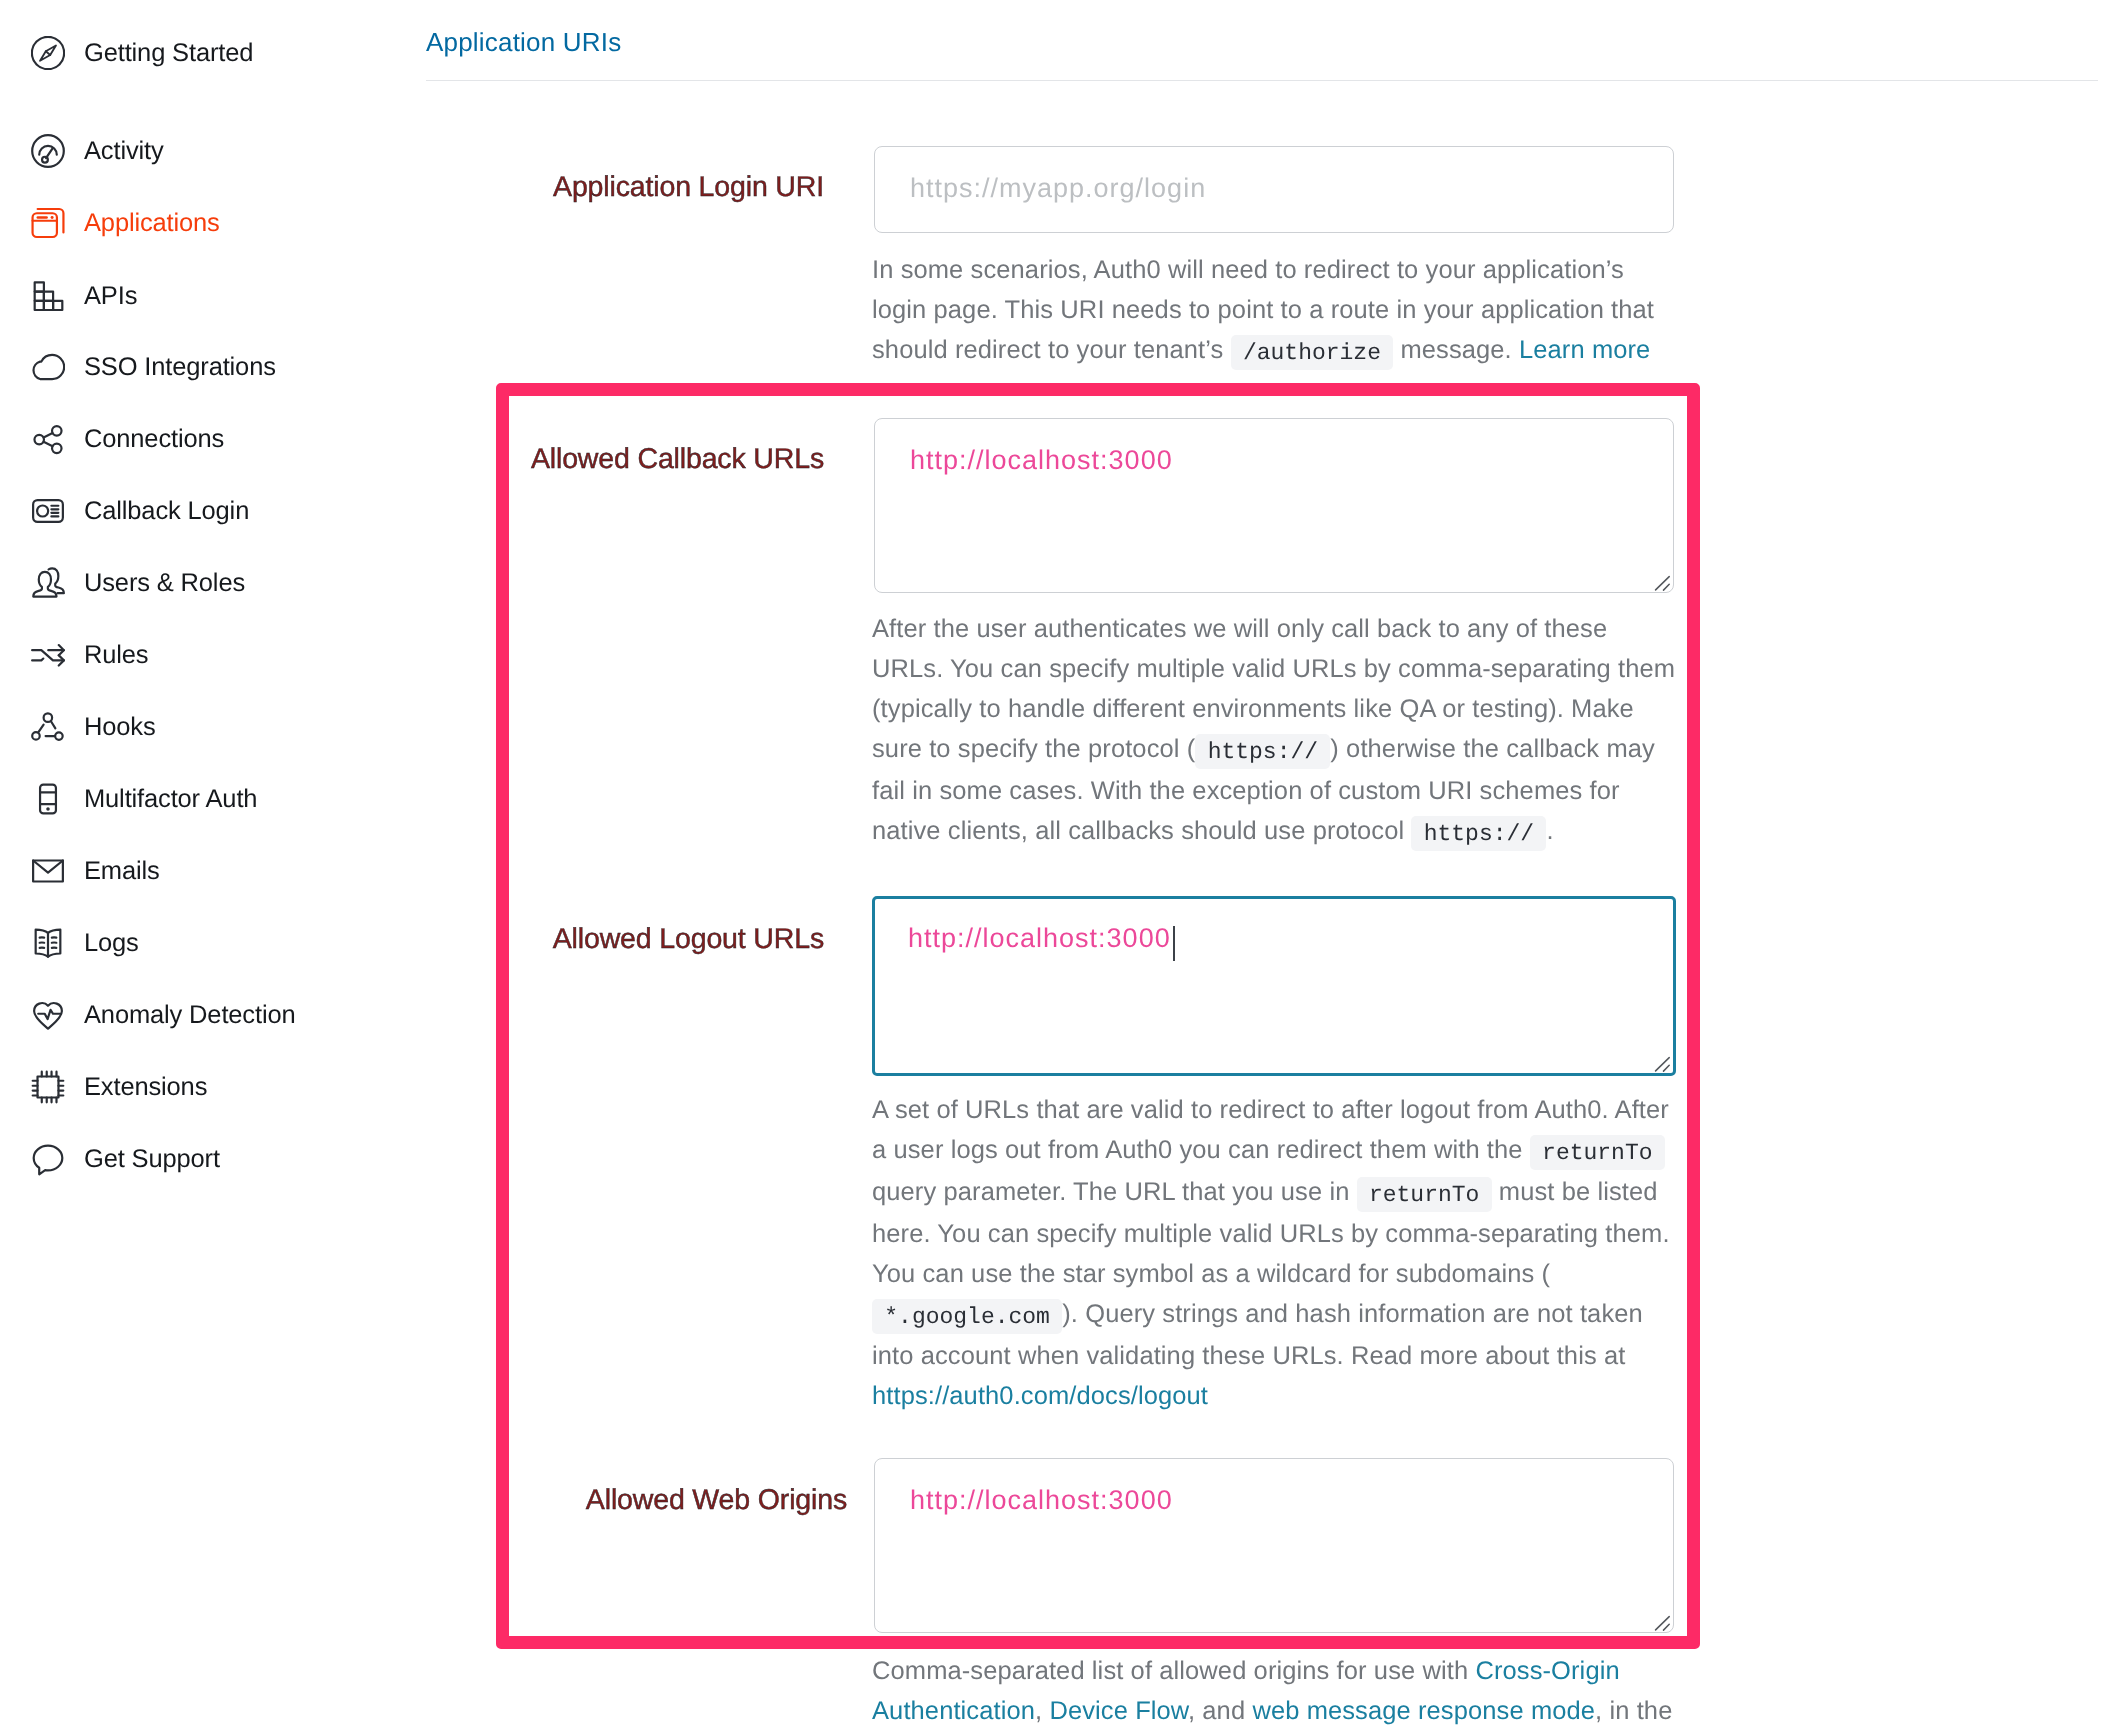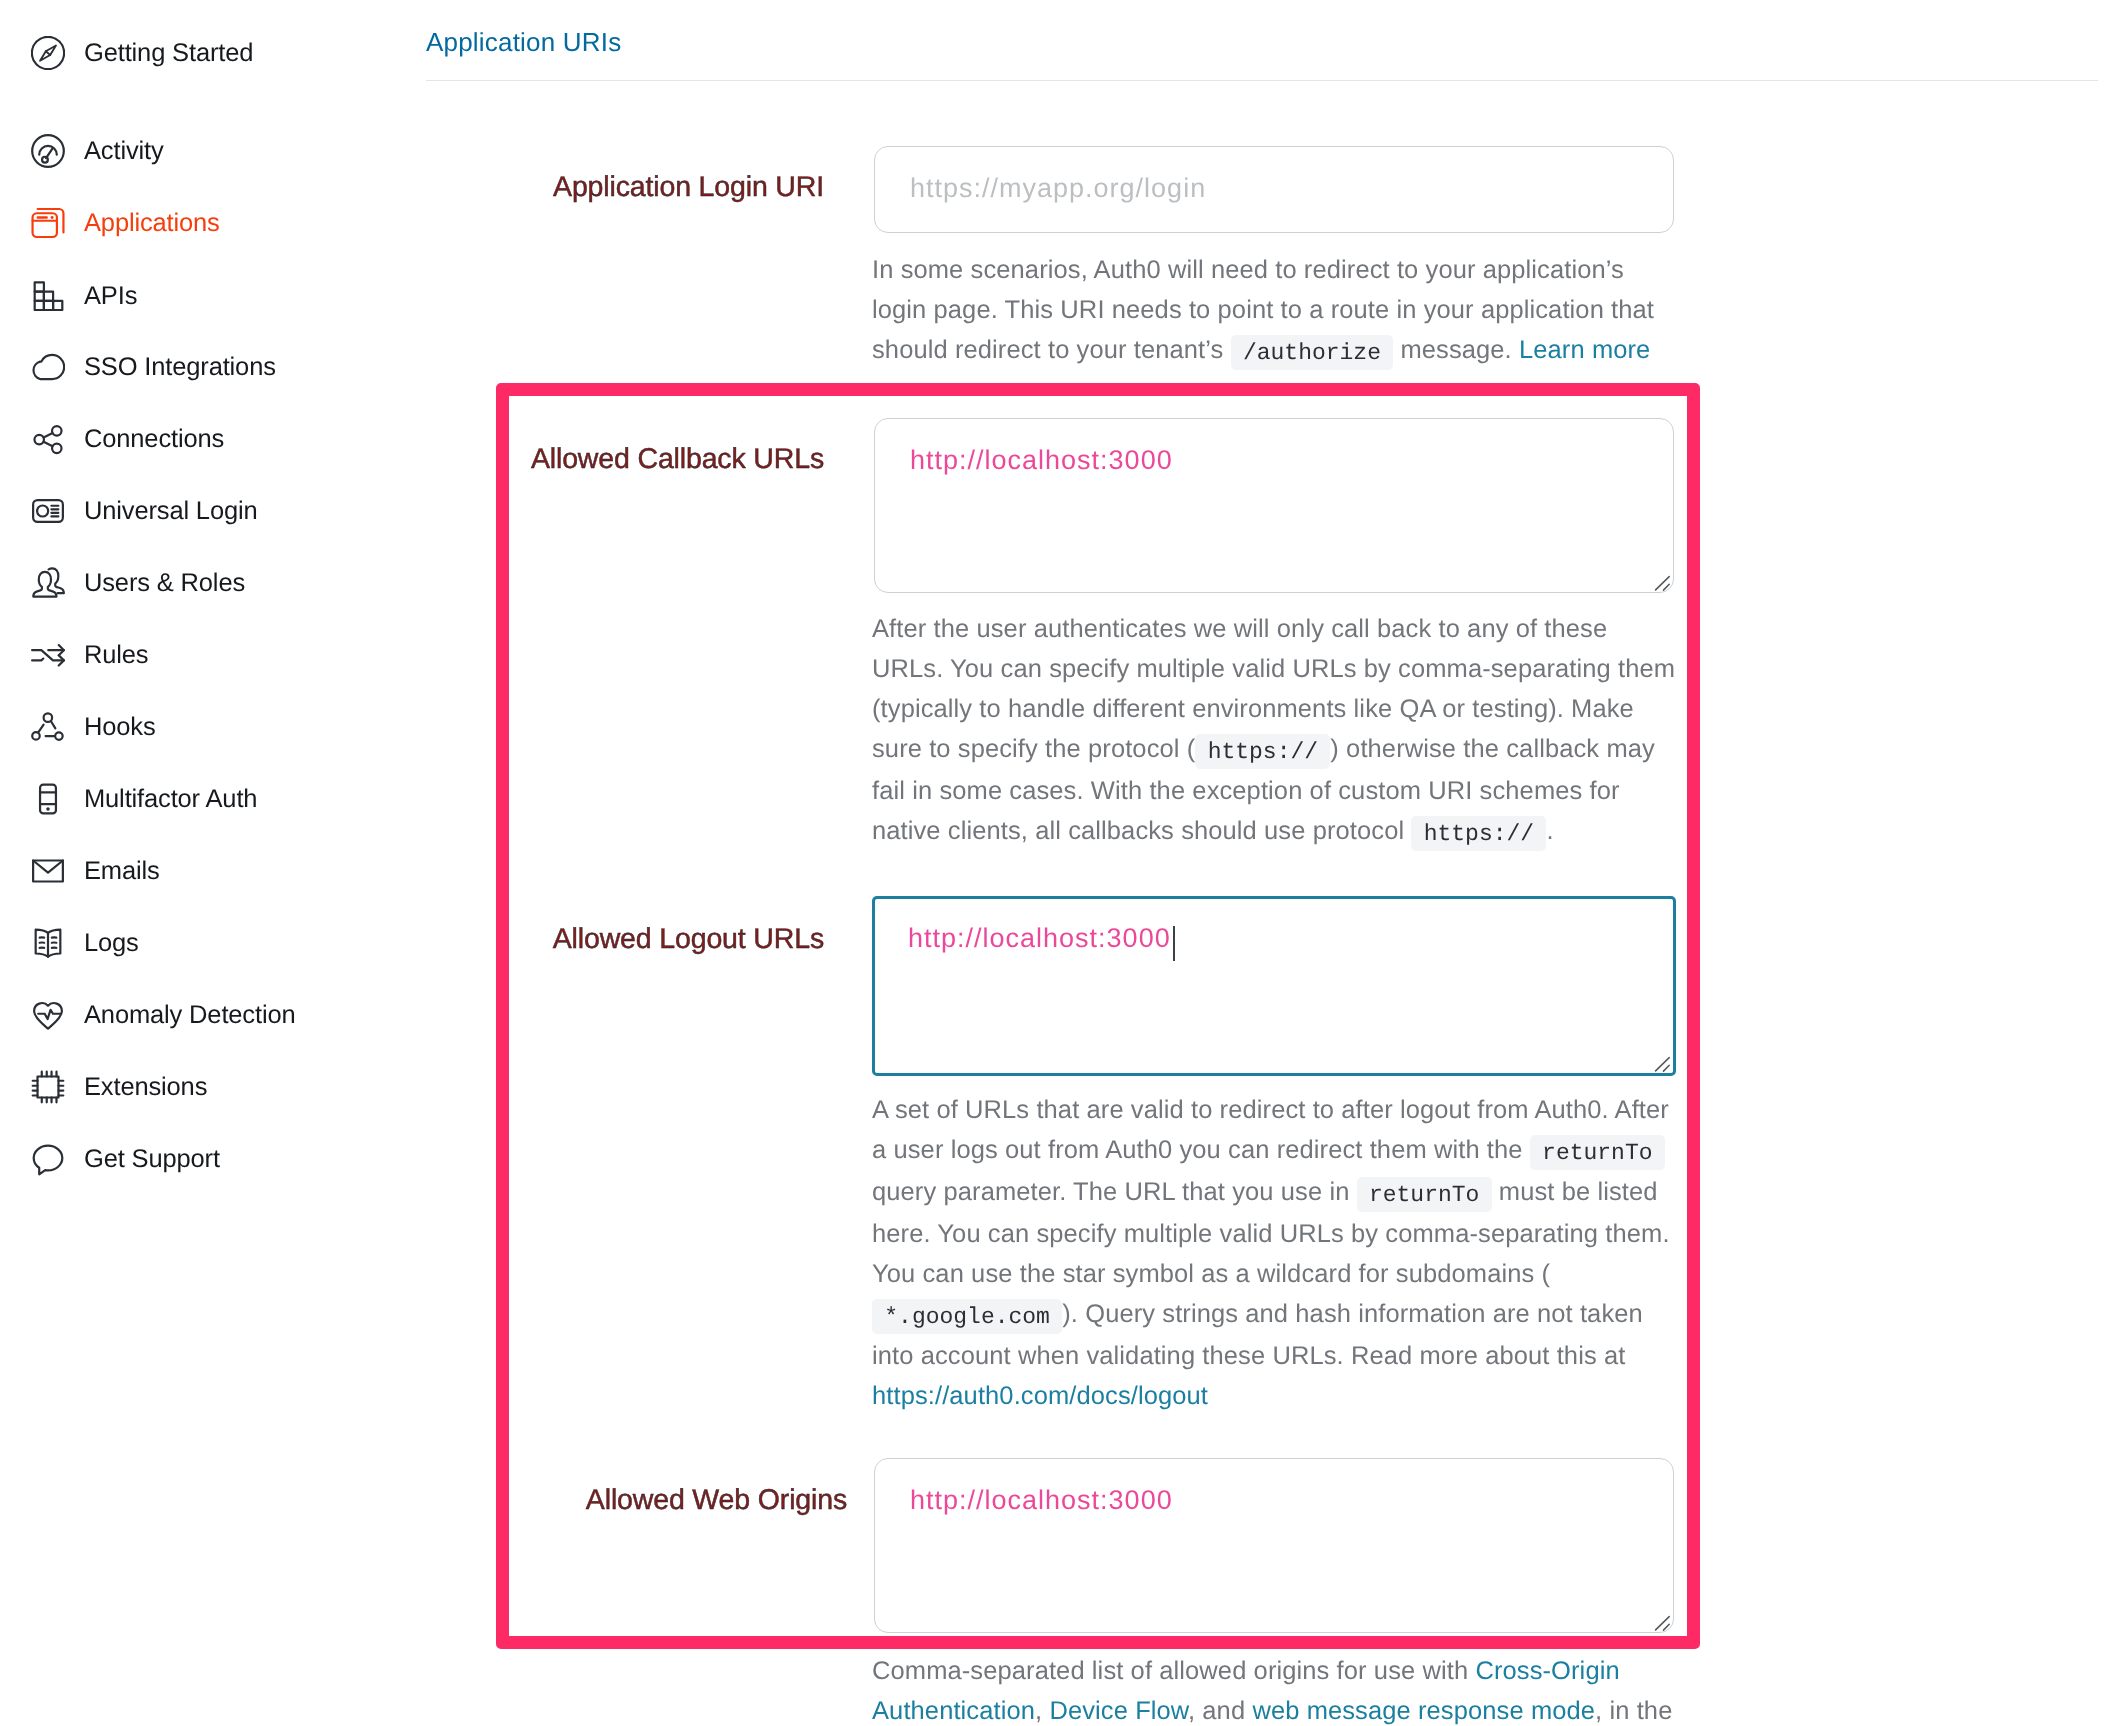--- a/index.html
+++ b/index.html
@@ -26,21 +26,21 @@
   .main { position:absolute; left:0; top:0; width:2118px; height:1726px; }
   .page-title { position:absolute; left:426px; top:24px; font-size:26px; color:#0369a1;
                 letter-spacing:0.2px; line-height:36px; }
   .title-rule { position:absolute; left:426px; top:80px; width:1672px; height:1px; background:#e3e5e8; }
 
   .fld-label { position:absolute; width:430px; text-align:right; font-size:28.5px;
                font-weight:400; color:#7f1d1d; letter-spacing:-0.15px; line-height:34px;
                -webkit-text-stroke:0.45px #1e2227; }
 
   .tb { position:absolute; left:874px; width:800px; border:1px solid #cdd0d4;
-        border-radius:14px; background:#fff; }
+        border-radius:8px; background:#fff; }
   .tb.focused { left:872px; width:804px; border:3px solid #1b7fa0; border-radius:5px; }
   .tb .val { position:absolute; left:35px; top:24px; font-size:27px; color:#ec4899;
              letter-spacing:1.0px; line-height:34px; white-space:pre; }
   .tb.focused .val { left:33px; top:22px; }
   .tb .ph { position:absolute; left:35px; top:24px; font-size:27px; color:#bcbfc2;
             letter-spacing:1.0px; line-height:34px; white-space:pre; }
   .caret { display:inline-block; width:2.5px; height:35px; background:#3c4148;
            vertical-align:-14px; margin-left:2px; }
   .grip { position:absolute; right:3px; bottom:1px; width:16px; height:16px; }
 
@@ -112,21 +112,21 @@
           <path d="M8.9 13.9 15.2 17.1"></path>
         </svg>
     <span class="nav-label">Connections</span>
   </div>
   <div class="nav-item" style="top:491px">
     <svg class="nav-icon" viewBox="0 0 24 24" fill="none" stroke="currentColor" stroke-width="1.55" stroke-linecap="round" stroke-linejoin="round">
           <rect x="1.5" y="4.3" width="21" height="15.4" rx="3.1"></rect>
           <circle cx="8.2" cy="12" r="3.9"></circle>
           <path d="M14.4 8.3h4.9M14.4 10.8h4.9M14.4 13.3h4.9M14.4 15.8h4.9"></path>
         </svg>
-    <span class="nav-label">Universal Login</span>
+    <span class="nav-label">Callback Login</span>
   </div>
   <div class="nav-item" style="top:563px">
     <svg class="nav-icon" viewBox="0 0 24 24" fill="none" stroke="currentColor" stroke-width="1.55" stroke-linecap="round" stroke-linejoin="round">
           <path d="M1.6 21.6c0-2.6 1.4-3.5 3.8-4 1.4-.3 2.3-.6 2.3-1.5v-1.3c-1.4-1.1-2.2-3.1-2.2-5.3 0-3.3 1.7-5.4 4.3-5.4s4.3 2.1 4.3 5.4c0 2.2-.8 4.2-2.2 5.3v1.3c0 .9.9 1.2 2.3 1.5 2.4.5 3.8 1.4 3.8 4Z"></path>
           <path d="M12.4 2.4c.7-.4 1.6-.7 2.6-.7 2.6 0 4.3 2.1 4.3 5.4 0 2.2-.8 4.2-2.2 5.3v1.3c0 .9.9 1.2 2.3 1.5 2.4.5 3.8 1.4 3.8 4h-4.4"></path>
         </svg>
     <span class="nav-label">Users &amp; Roles</span>
   </div>
   <div class="nav-item" style="top:635px">
     <svg class="nav-icon" viewBox="0 0 24 24" fill="none" stroke="currentColor" stroke-width="1.55" stroke-linecap="round" stroke-linejoin="round">

